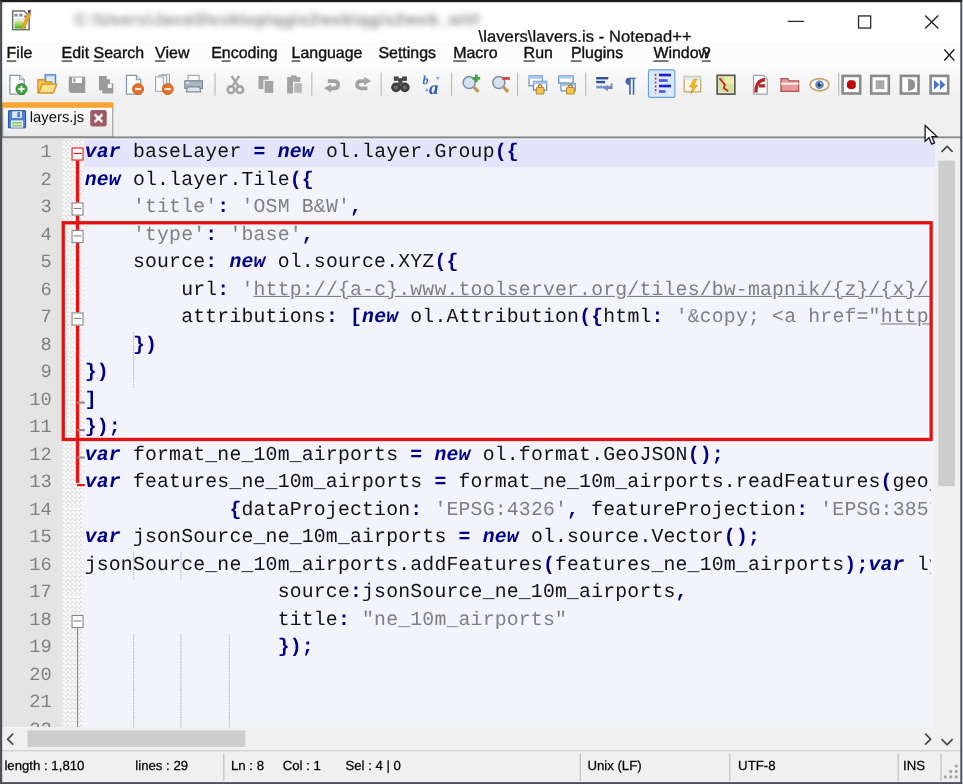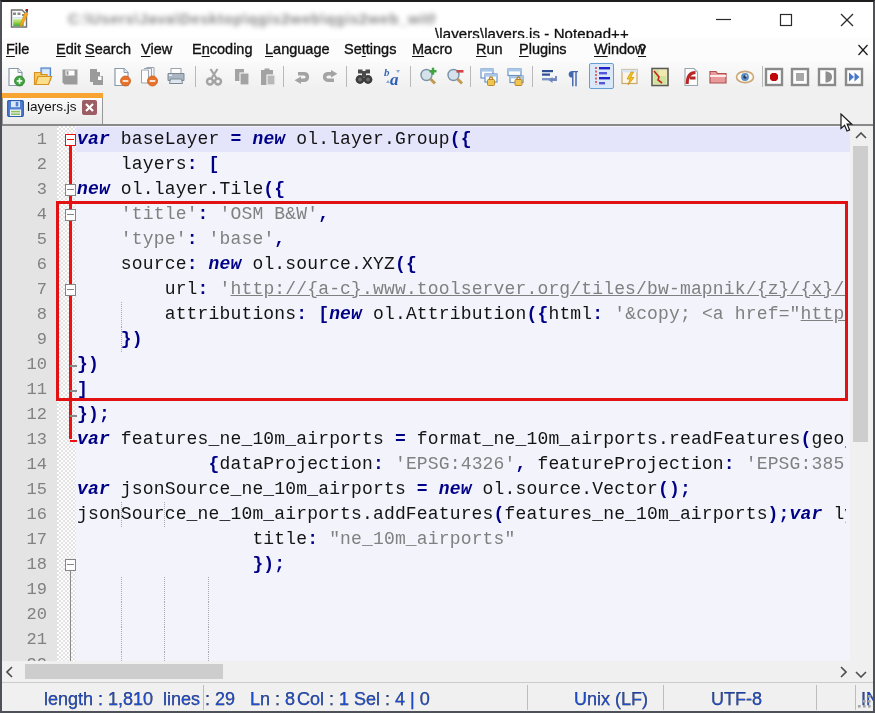--- a/index.html
+++ b/index.html
@@ -52,21 +52,21 @@
   .ig{position:absolute;width:1px;border-left:1px dotted #a9a9b4;}
   
   #redrect{left:56px;top:201px;width:792px;height:200px;border:3px solid #e31212;box-sizing:border-box;z-index:40;}
   
   #vscroll{left:850px;top:126px;width:23px;height:556px;background:#f0f0f0;z-index:30;}
   #vthumb{position:absolute;left:3px;top:20px;width:15px;height:296px;background:#cdcdcd;}
   #hscroll{left:1px;top:661px;width:850px;height:21px;background:#f0f0f0;z-index:30;}
   #hthumb{position:absolute;left:24px;top:3px;width:198px;height:15px;background:#cdcdcd;}
   
   #statusbar{left:0;top:682px;width:875px;height:29px;background:#f0f0f0;border-top:1px solid #cbcbcb;z-index:31;}
-  .st{position:absolute;top:6px;font-size:18px;color:#1d4ed8;white-space:pre;margin-left:40px;-webkit-text-stroke:0.25px #111;}
+  .st{position:absolute;top:6px;font-size:12px;color:#000000;white-space:pre;-webkit-text-stroke:0.25px #111;}
   .stsep{position:absolute;top:2px;width:1px;height:25px;background:#bdbdbd;}
 </style>
 </head>
 <body>
 <div id="titlebar" class="abs">
   <svg class="abs" style="left:10px;top:9px" width="18" height="19" viewBox="0 0 18 19">
     <path d="M1.5 1 L12 1 L16.5 5.5 L16.5 18 L1.5 18 Z" fill="#fdfdfd" stroke="#6f6f6f" stroke-width="1.4"></path>
     <rect x="3" y="3.5" width="3" height="2.5" fill="#8a8a8a"></rect>
       <rect x="7.5" y="3.5" width="3" height="2.5" fill="#8a8a8a"></rect>
       <rect x="12" y="5" width="2.5" height="2" fill="#8a8a8a"></rect>
@@ -361,35 +361,36 @@
   <div class="ig" style="left:207px;top:476px;height:25px"></div>
   <div class="ig" style="left:120px;top:501px;height:25px"></div>
   <div class="ig" style="left:163px;top:501px;height:25px"></div>
   <div class="ig" style="left:207px;top:501px;height:25px"></div>
   <div class="ig" style="left:120px;top:526px;height:25px"></div>
   <div class="ig" style="left:163px;top:526px;height:25px"></div>
   <div class="ig" style="left:207px;top:526px;height:25px"></div>
   <div style="position:absolute;left:68.6px;top:444px;width:1.8px;height:91px;background:#8a8a8a;z-index:4"></div>
   <div id="code">
       <div><span class="k">var</span> baseLayer <span class="o">=</span> <span class="k">new</span> ol.layer.Group<span class="o">({</span></div>
-<div>    layers<span class="o">:</span> <span class="o">[</span></div>
 <div><span class="k">new</span> ol.layer.Tile<span class="o">({</span></div>
 <div>    <span class="s">'title'</span><span class="o">:</span> <span class="s">'OSM B&amp;W'</span><span class="o">,</span></div>
 <div>    <span class="s">'type'</span><span class="o">:</span> <span class="s">'base'</span><span class="o">,</span></div>
 <div>    source<span class="o">:</span> <span class="k">new</span> ol.source.XYZ<span class="o">({</span></div>
 <div>        url<span class="o">:</span> <span class="s">'</span><span class="u">http://{a-c}.www.toolserver.org/tiles/bw-mapnik/{z}/{x}/{y}.png</span></div>
 <div>        attributions<span class="o">:</span> <span class="o">[</span><span class="k">new</span> ol.Attribution<span class="o">({</span>html<span class="o">:</span> <span class="s">'&amp;copy; &lt;a href="</span><span class="u">http://www.openstreetmap.org/copyright</span></div>
 <div>    <span class="o">})</span></div>
 <div><span class="o">})</span></div>
 <div><span class="o">]</span></div>
 <div><span class="o">});</span></div>
+<div><span class="k">var</span> format_ne_10m_airports <span class="o">=</span> <span class="k">new</span> ol.format.GeoJSON<span class="o">();</span></div>
 <div><span class="k">var</span> features_ne_10m_airports <span class="o">=</span> format_ne_10m_airports.readFeatures<span class="o">(</span>geojson_ne_10m_airports</div>
 <div>            <span class="o">{</span>dataProjection<span class="o">:</span> <span class="s">'EPSG:4326'</span><span class="o">,</span> featureProjection<span class="o">:</span> <span class="s">'EPSG:3857'</span></div>
 <div><span class="k">var</span> jsonSource_ne_10m_airports <span class="o">=</span> <span class="k">new</span> ol.source.Vector<span class="o">();</span></div>
 <div>jsonSource_ne_10m_airports.addFeatures<span class="o">(</span>features_ne_10m_airports<span class="o">);</span><span class="k">var</span> lyr_ne_10m_airports   ol.layer.Vector</div>
+<div>                source<span class="o">:</span>jsonSource_ne_10m_airports<span class="o">,</span></div>
 <div>                title<span class="o">:</span> <span class="s">"ne_10m_airports"</span></div>
 <div>                <span class="o">});</span></div>
     </div>
 </div>
 <div id="redrect" class="abs"></div>
 <div id="vscroll" class="abs">
   <svg class="abs" style="left:5px;top:6px" width="12" height="7" viewBox="0 0 12 7">
       <polyline points="1,6 6,1 11,6" fill="none" stroke="#4d4d4d" stroke-width="1.6"></polyline>
     </svg>
   <div id="vthumb"></div>

